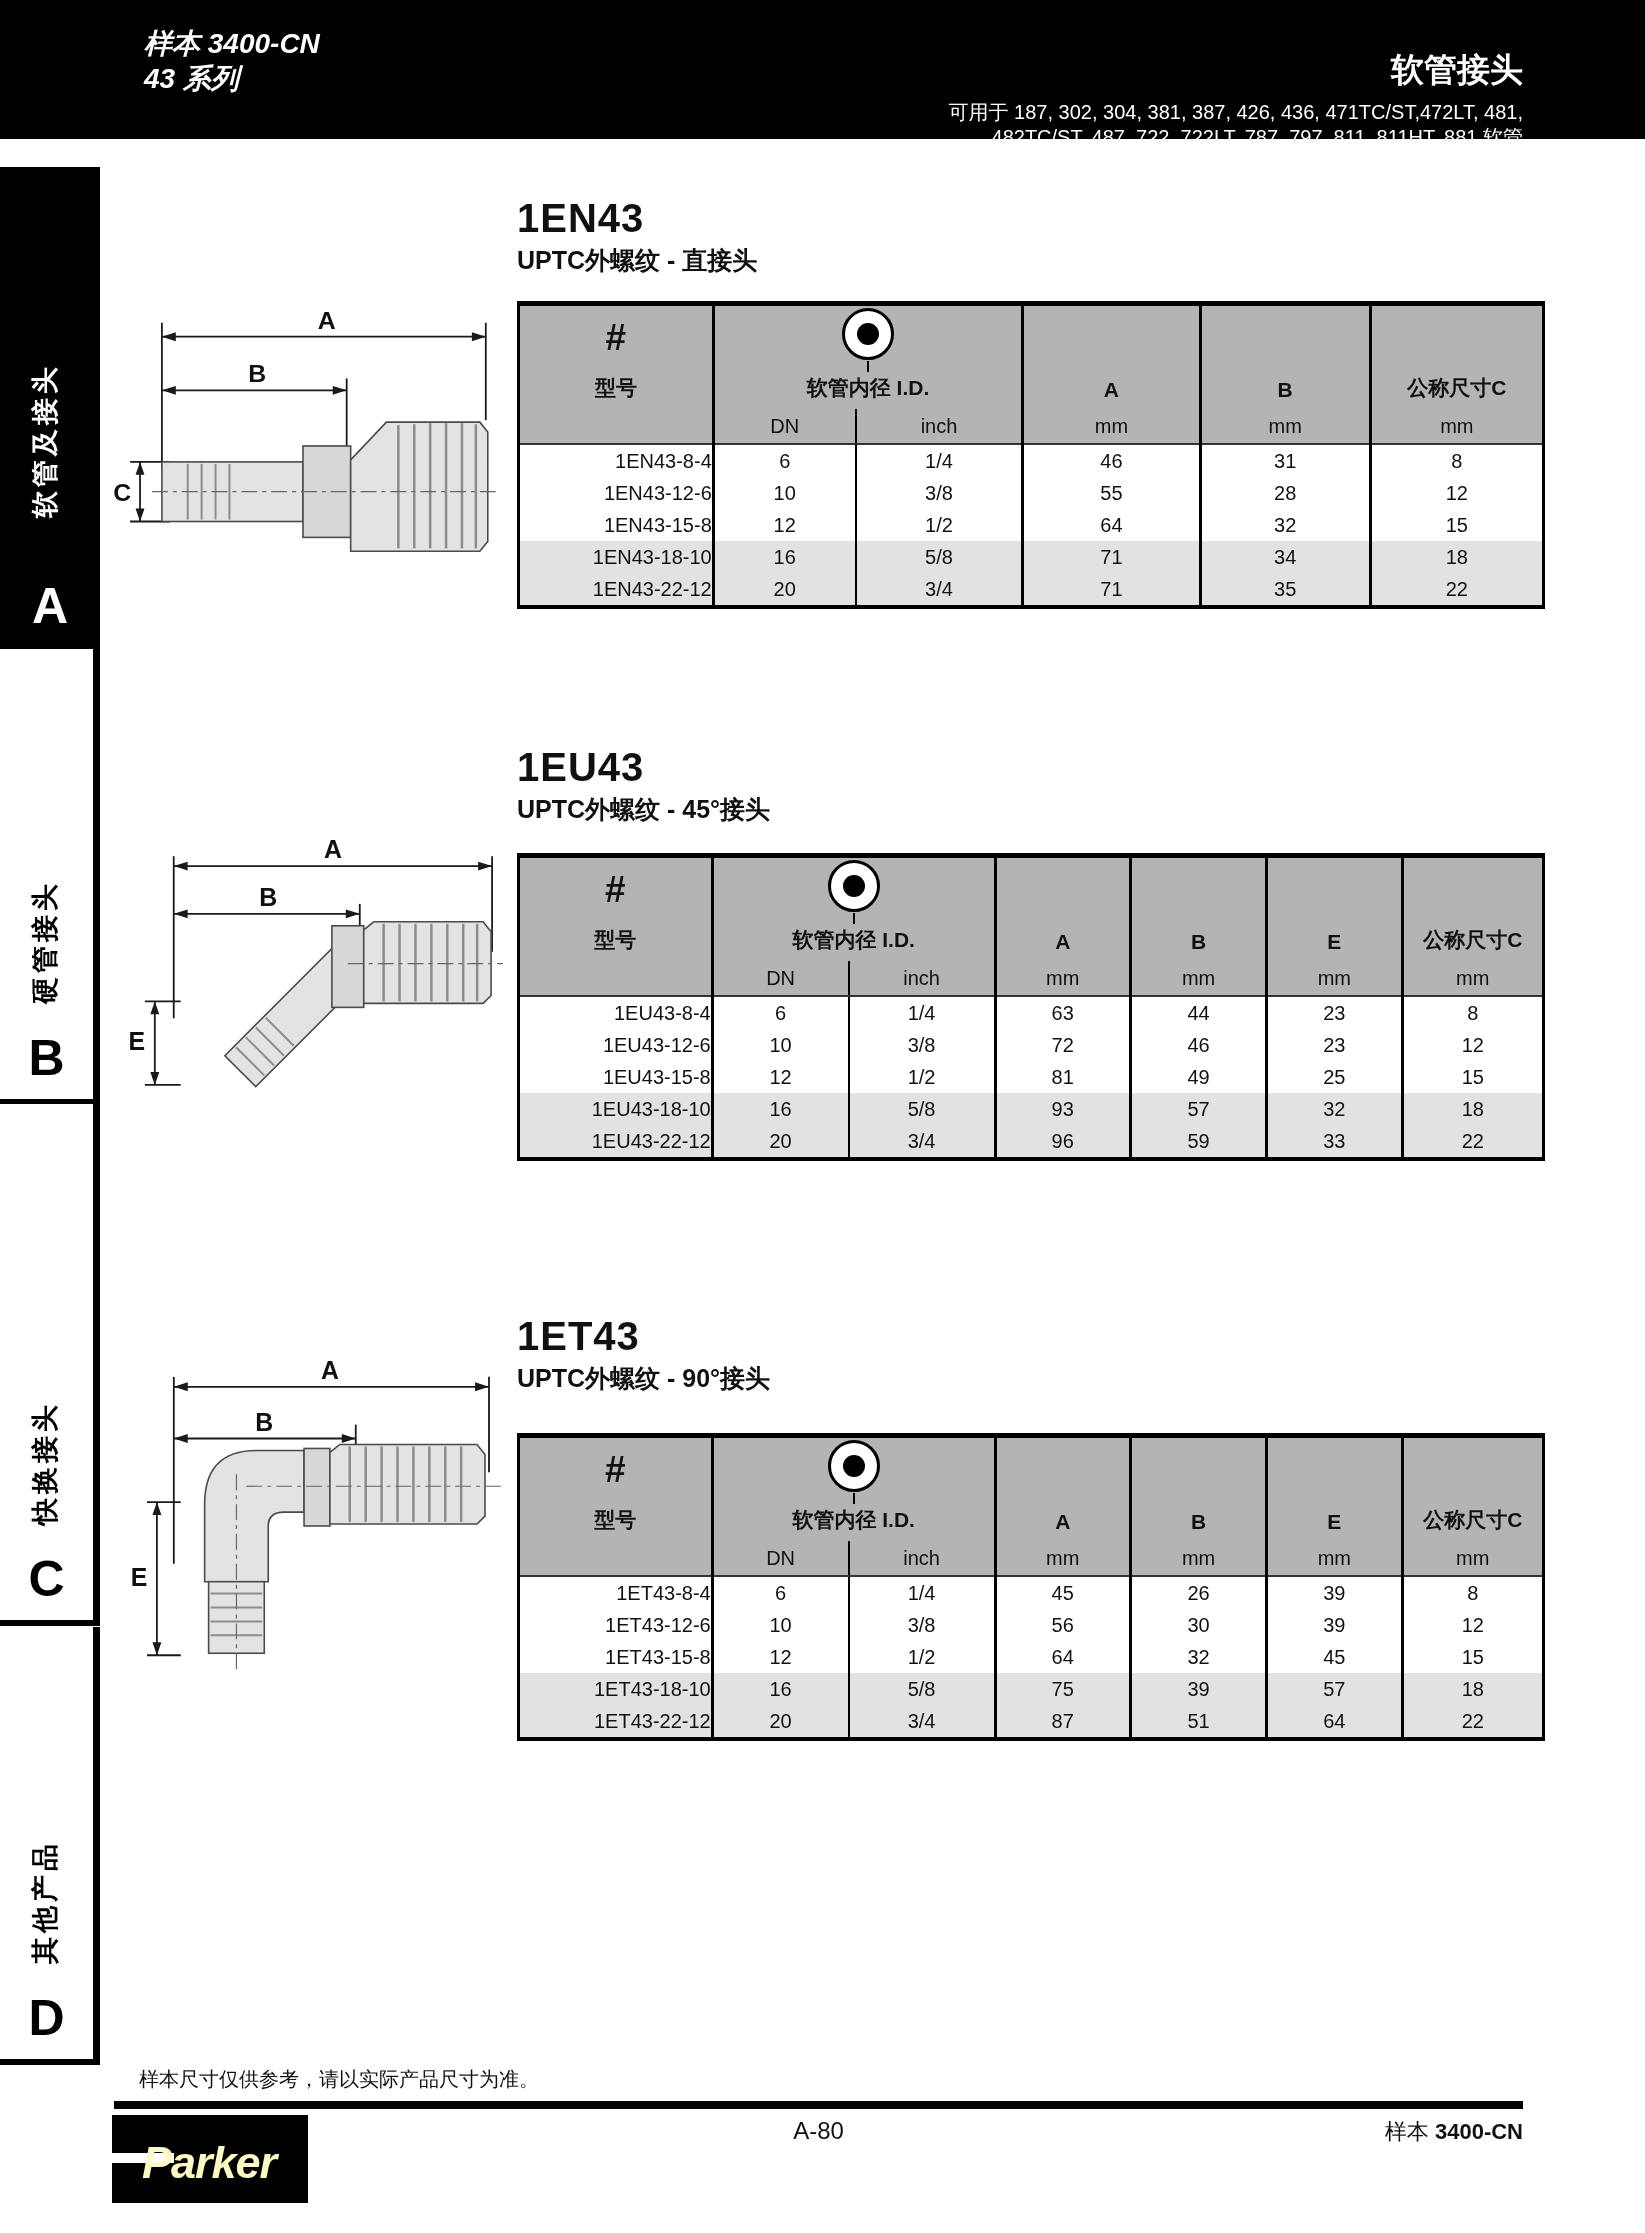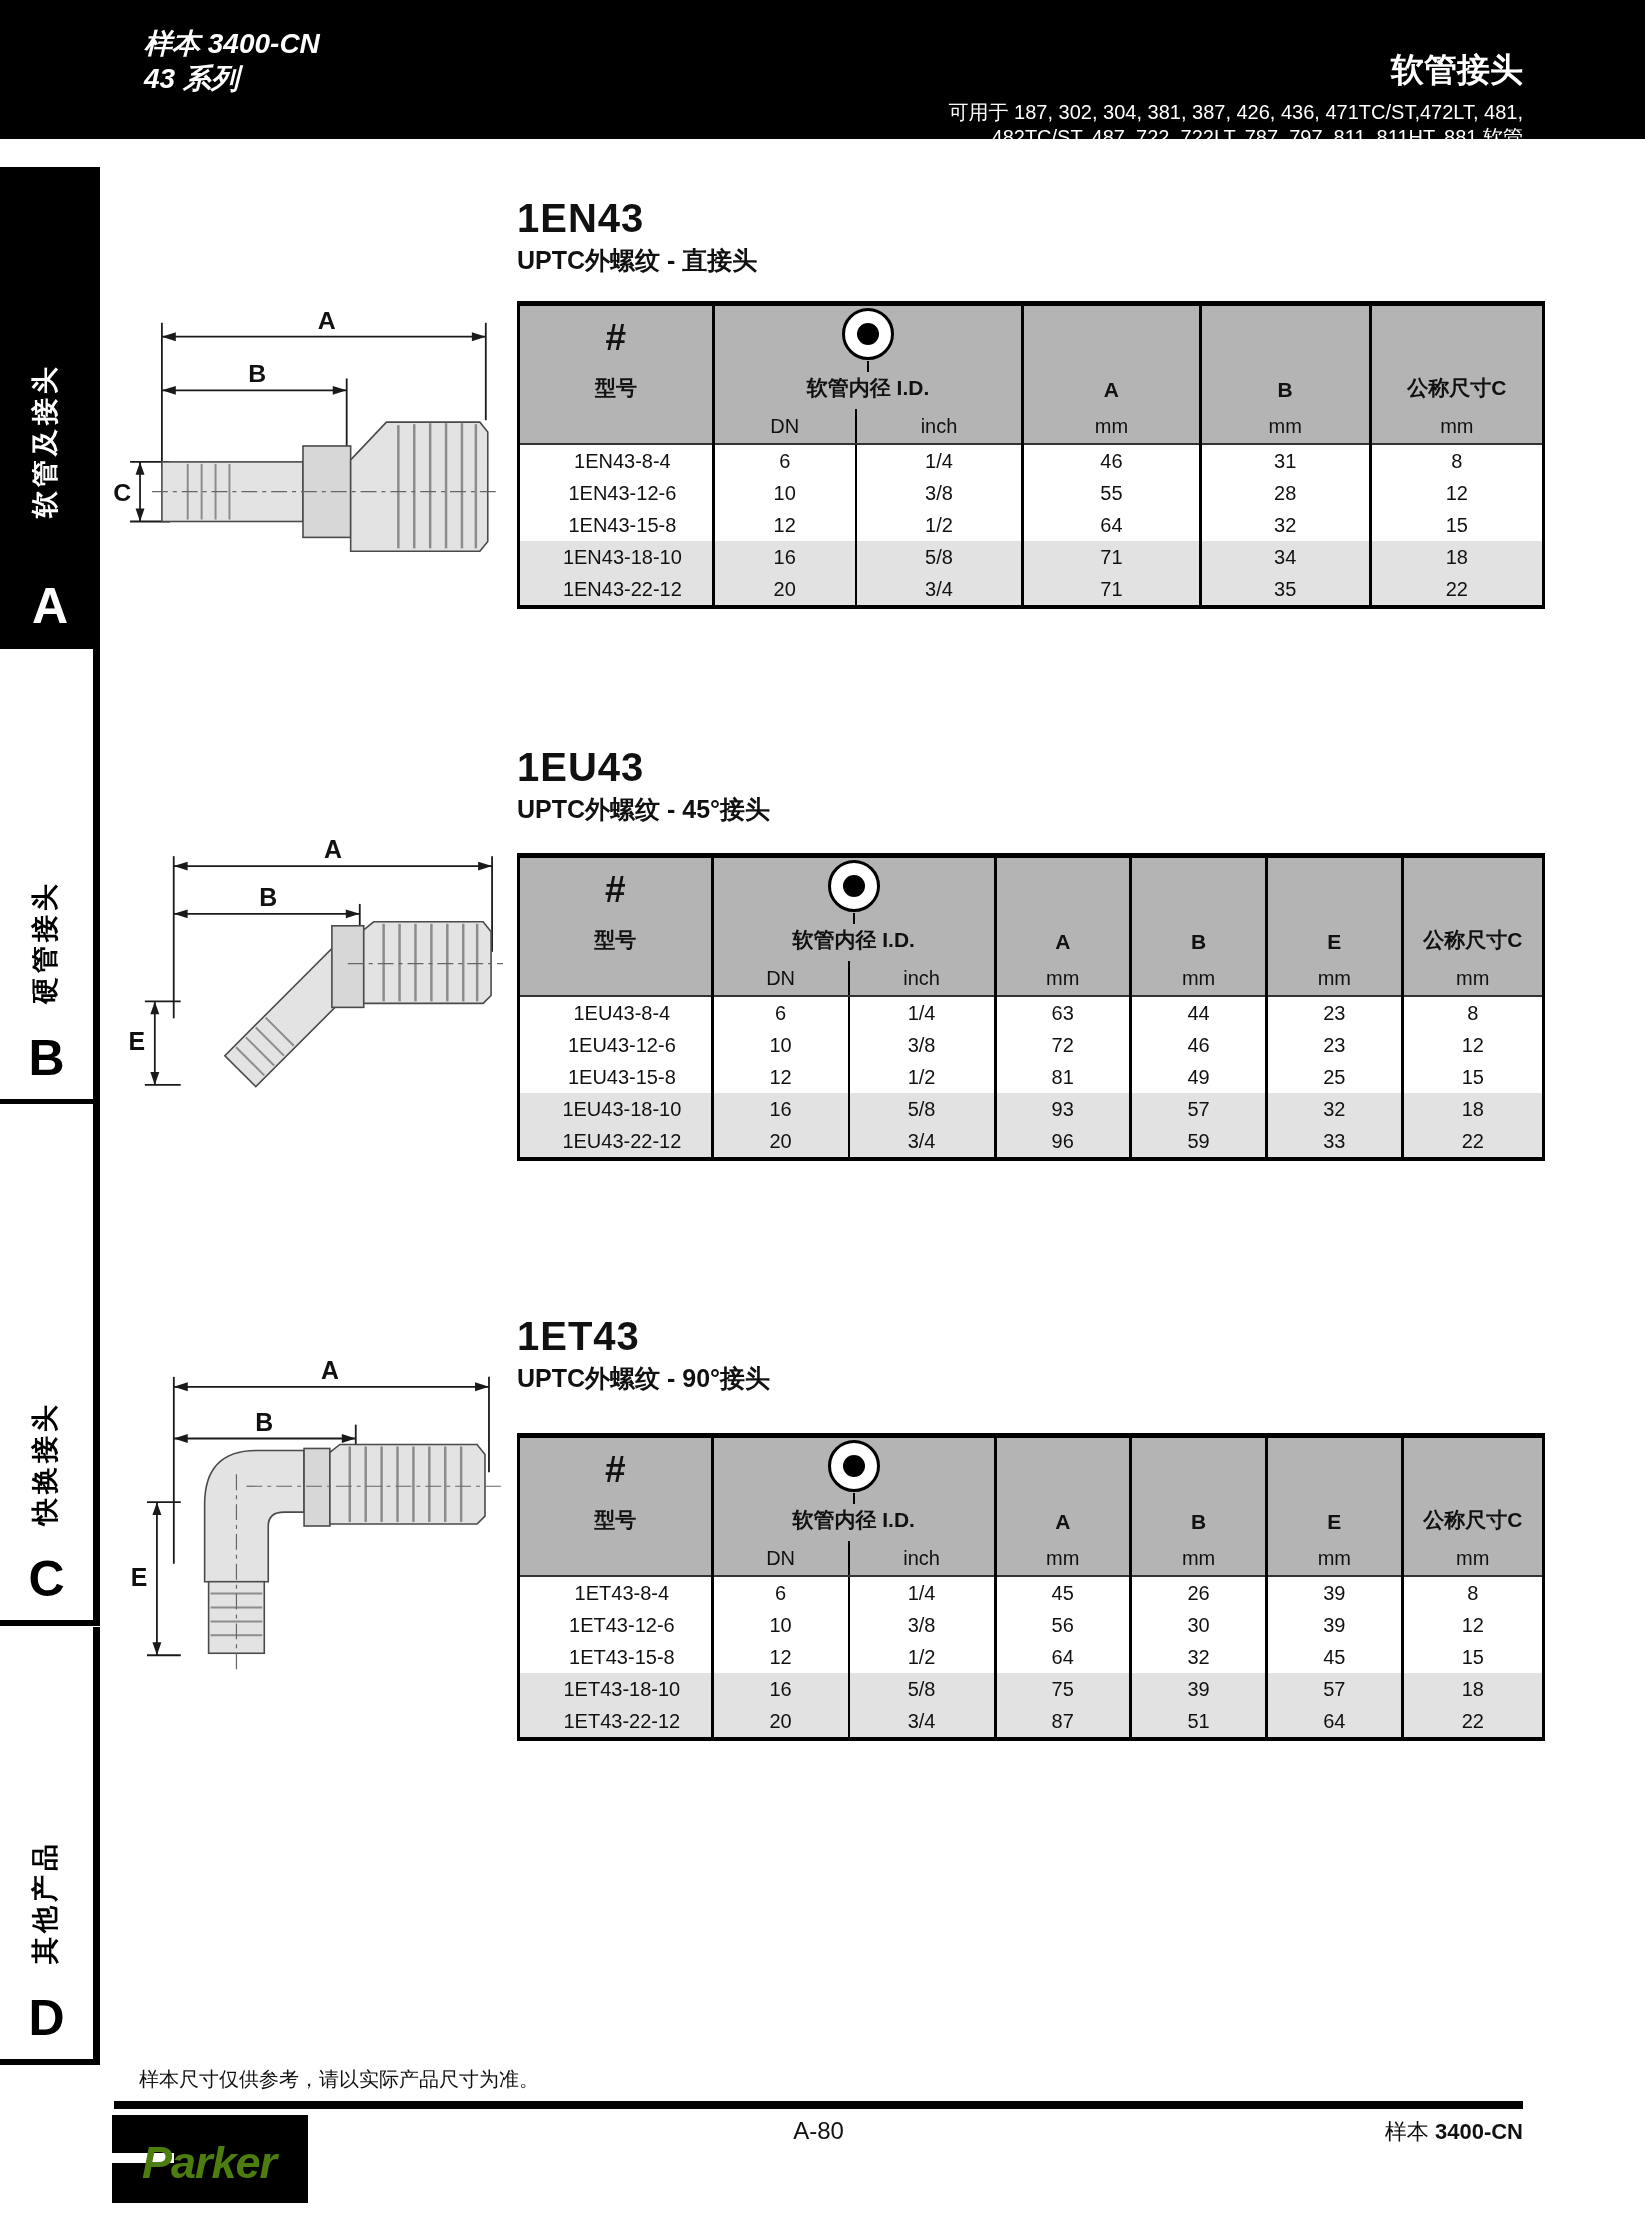--- a/index.html
+++ b/index.html
@@ -36,21 +36,21 @@
   
   table.spec { border-collapse:collapse; width:100%; table-layout:fixed;
                border:3px solid #000; border-top-width:5px; border-bottom-width:4px; }
   .spec th, .spec td { border-left:3px solid #000; padding:0; text-align:center; font-size:20px; font-weight:normal; }
   .spec th:first-child, .spec td:first-child { border-left:none; }
   .spec td.col-inch { border-left-width:2px; }
   .spec tr.hdr1 th { background:#b4b4b4; height:96px; vertical-align:bottom; padding-bottom:7px; }
   .spec tr.hdr2 td { background:#b4b4b4; height:34px; border-bottom:2px solid #333; }
   .spec tbody td { height:32px; background:#fff; }
   .spec tbody tr.shaded td { background:#e2e2e2; }
-  .spec tbody td.cell-part { text-align:center; padding-left:13px; }
+  .spec tbody td.cell-part { text-align:right; padding-left:13px; }
   .hash { font-size:37px; font-weight:bold; margin:0 auto 15px auto; }
   .hlabel { font-size:21px; font-weight:bold; }
   .donut { width:46px; height:46px; border-radius:50%; background:#fff; border:3px solid #000;
            margin:0 auto; display:flex; align-items:center; justify-content:center; }
   .donut-in { width:22px; height:22px; border-radius:50%; background:#000; }
   .conn { width:2px; height:11px; background:#000; margin:1px auto 2px auto; }
 
   
   svg.drawing { position:absolute; }
   .dim line { stroke:#1a1a1a; stroke-width:1.8; }
@@ -63,21 +63,21 @@
   .cl { stroke:#666; stroke-width:1.2; stroke-dasharray:16 5 4 5; fill:none; }
 
   
   .note { position:absolute; left:139px; top:2066px; font-size:20px; }
   .rule { position:absolute; left:114px; top:2101px; width:1409px; height:8px; background:#000; }
   .pageno { position:absolute; left:114px; top:2117px; width:1409px; text-align:center; font-size:24px; }
   .catref { position:absolute; right:123px; top:2117px; font-size:22px; }
   .catref b { font-weight:bold; }
   .parker { position:absolute; left:112px; top:2115px; width:196px; height:88px; background:#000; overflow:hidden; }
   .p-bar { position:absolute; left:0; top:38px; width:62px; height:10px; background:#fff; }
-  .p-text { position:absolute; left:30px; top:22px; color:#4d7c0f; font-size:45px; font-weight:bold; font-style:italic; letter-spacing:-1px; }
+  .p-text { position:absolute; left:30px; top:22px; color:#fef9c3; font-size:45px; font-weight:bold; font-style:italic; letter-spacing:-1px; }
 </style>
 </head>
 <body>
 
 <div class="page">
 
   <div class="band">
     <div class="h-left">
       <div>样本 3400-CN</div>
       <div>43 系列</div>

